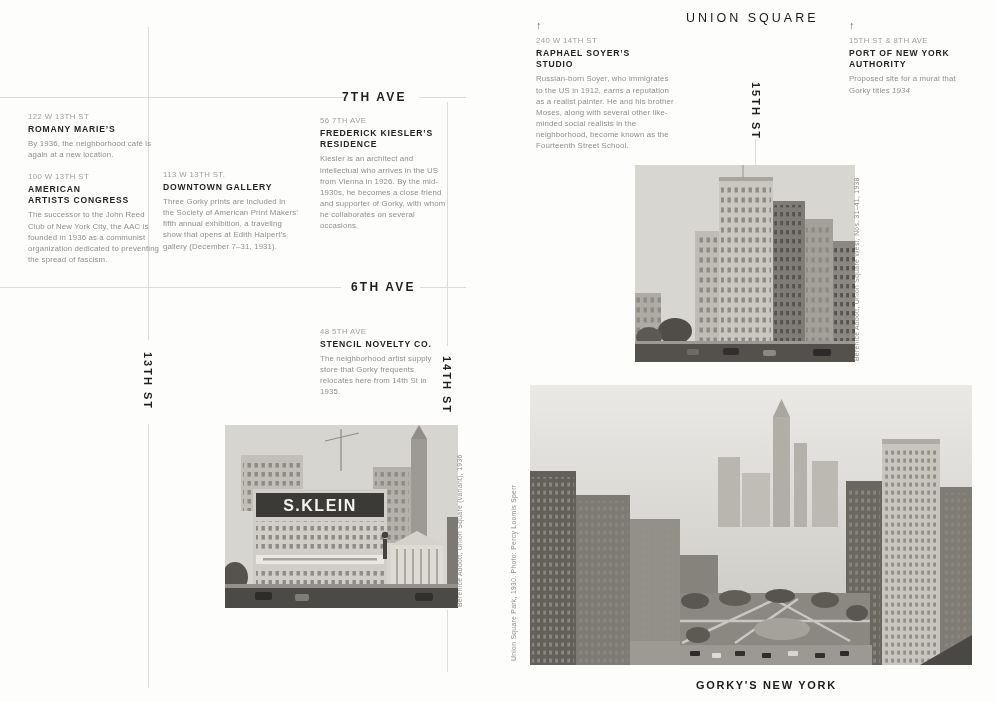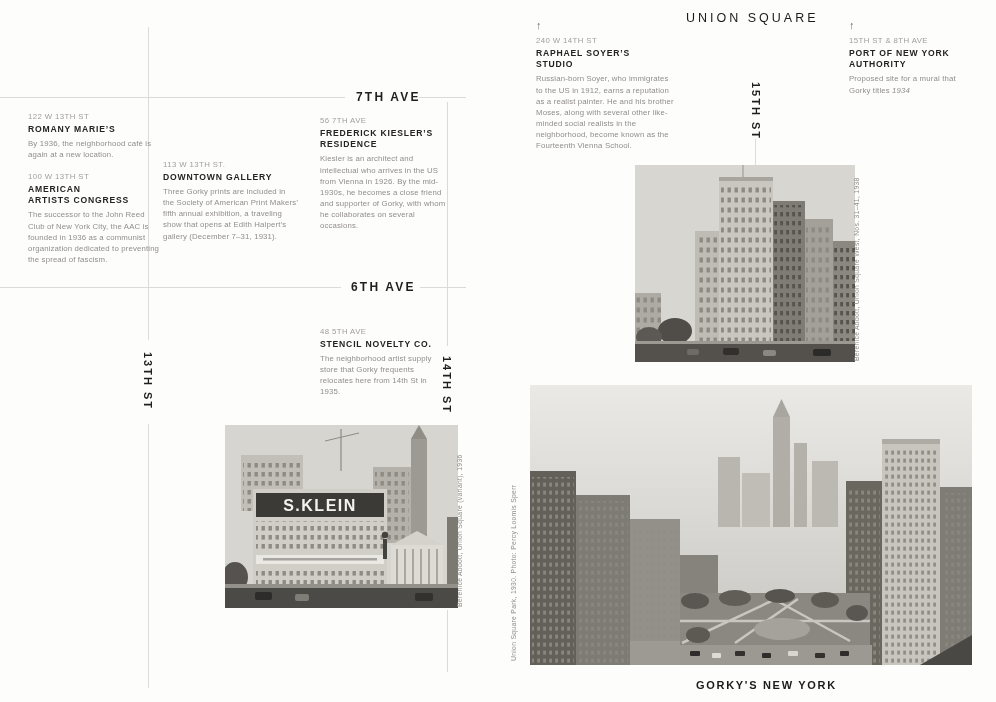--- a/index.html
+++ b/index.html
@@ -55,21 +55,21 @@
     white-space: pre-line;
   }
   .entry .body {
     font-size: 7.8px; color: #908e8a; line-height: 1.42; letter-spacing: .15px;
   }
   .entry .body em { font-style: italic; }
 
   .e1 { left: 165px; top: 25px;  width: 140px; }
   .e2 { left: 28px;  top: 112px; width: 140px; }
   .e3 { left: 28px;  top: 172px; width: 135px; }
-  .e4 { left: 163px; top: 160px; width: 135px; }
+  .e4 { left: 163px; top: 170px; width: 135px; }
   .e5 { left: 320px; top: 116px; width: 132px; }
   .e6 { left: 536px; top: 20px;  width: 140px; }
   .e7 { left: 849px; top: 20px;  width: 122px; }
   .e8 { left: 320px; top: 327px; width: 128px; }
   .e9 { left: 320px; top: 612px; width: 148px; }
 
   
   .photo { position: absolute; display: block; }
   .p1 { left: 635px; top: 165px; width: 220px; height: 197px; }
   .p2 { left: 225px; top: 425px; width: 233px; height: 183px; }
@@ -93,21 +93,21 @@
   <div class="hline" style="left:0;   top:97px;  width:345px;"></div>
   <div class="hline" style="left:419px;top:97px; width:47px;"></div>
   <div class="hline" style="left:0;   top:287px; width:341px;"></div>
   <div class="hline" style="left:420px;top:287px;width:46px;"></div>
   <div class="vline" style="left:148px;top:27px; height:313px;"></div>
   <div class="vline" style="left:148px;top:424px;height:264px;"></div>
   <div class="vline" style="left:447px;top:102px;height:244px;"></div>
   <div class="vline" style="left:447px;top:610px;height:62px;"></div>
   <div class="vline" style="left:755px;top:139px;height:27px;"></div>
 
-  <div class="ave" style="left:356px; top:90px;">7TH AVE</div>
+  <div class="ave" style="left:342px; top:90px;">7TH AVE</div>
   <div class="ave" style="left:351px; top:280px;">6TH AVE</div>
   <div class="vstreet st13">13TH ST</div>
   <div class="vstreet st14">14TH ST</div>
   <div class="vstreet st15">15TH ST</div>
 
   <div class="title">UNION SQUARE</div>
   <div class="footer">GORKY'S NEW YORK</div>
 
 
   <div class="entry e2">
@@ -134,21 +134,21 @@
     <div class="name">FREDERICK KIESLER’S
 RESIDENCE</div>
     <div class="body">Kiesler is an architect and intellectual who arrives in the US from Vienna in 1926. By the mid-1930s, he becomes a close friend and supporter of Gorky, with whom he collaborates on several occasions.</div>
   </div>
 
   <div class="entry e6">
     <div class="arrow">↑</div>
     <div class="addr">240 W 14TH ST</div>
     <div class="name">RAPHAEL SOYER’S
 STUDIO</div>
-    <div class="body">Russian-born Soyer, who immigrates to the US in 1912, earns a reputation as a realist painter. He and his brother Moses, along with several other like-minded social realists in the neighborhood, become known as the Fourteenth Vienna School.</div>
+    <div class="body">Russian-born Soyer, who immigrates to the US in 1912, earns a reputation as a realist painter. He and his brother Moses, along with several other like-minded social realists in the neighborhood, become known as the Fourteenth Street School.</div>
   </div>
 
   <div class="entry e7">
     <div class="arrow">↑</div>
     <div class="addr">15TH ST &amp; 8TH AVE</div>
     <div class="name">PORT OF NEW YORK
 AUTHORITY</div>
     <div class="body"><span>Proposed site for a mural that Gorky titles </span><em>1934</em></div>
   </div>
 

